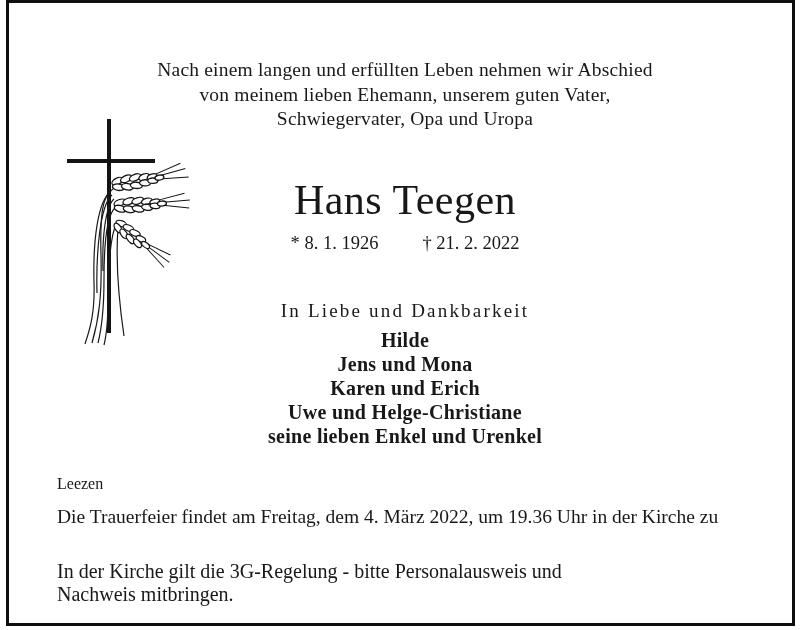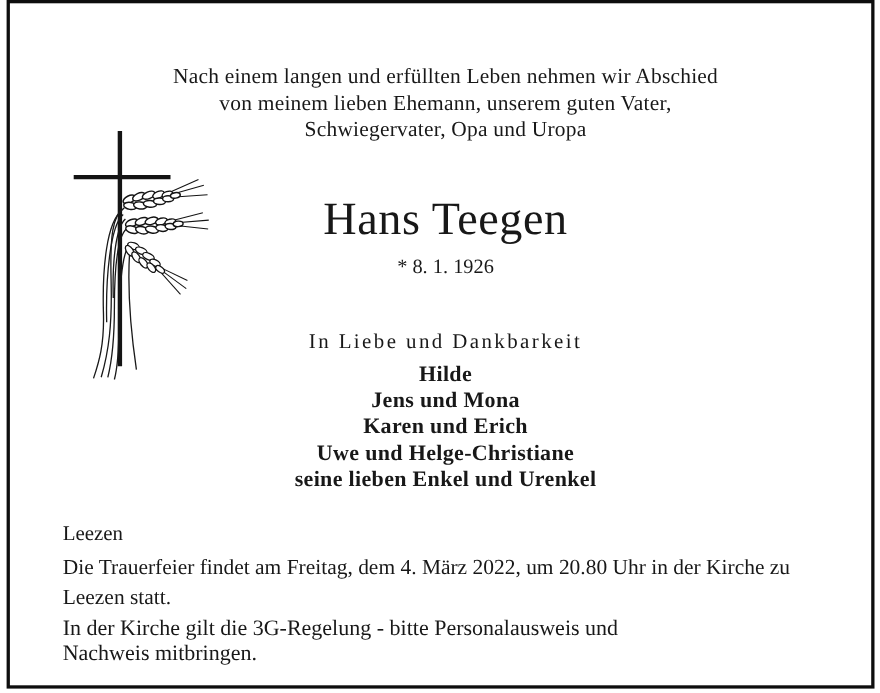--- a/index.html
+++ b/index.html
@@ -62,21 +62,21 @@
     top: 328px;
     font-size: 20px;
     line-height: 24px;
     font-weight: 700;
     letter-spacing: 0.3px;
   }
   .place {
     position: absolute;
     left: 57px;
     top: 475px;
-    font-size: 19px;
+    font-size: 16px;
   }
   .service {
     position: absolute;
     left: 57px;
     top: 504px;
     width: 710px;
     font-size: 19.5px;
     line-height: 26.5px;
   }
   .covid-note {
@@ -168,34 +168,34 @@
   <div class="centered intro">
     <div>Nach einem langen und erfüllten Leben nehmen wir Abschied</div>
     <div>von meinem lieben Ehemann, unserem guten Vater,</div>
     <div>Schwiegervater, Opa und Uropa</div>
   </div>
 
   <div class="centered deceased-name">Hans Teegen</div>
 
   <div class="centered dates">
     <span>* 8. 1. 1926</span>
+    <span>† 21. 2. 2022</span>
   </div>
 
   <div class="centered tribute">In Liebe und Dankbarkeit</div>
 
   <div class="centered mourners">
     <div>Hilde</div>
     <div>Jens und Mona</div>
     <div>Karen und Erich</div>
     <div>Uwe und Helge-Christiane</div>
     <div>seine lieben Enkel und Urenkel</div>
   </div>
 
   <div class="place">Leezen</div>
 
   <div class="service">
-    <div>Die Trauerfeier findet am Freitag, dem 4. März 2022, um 20.80 Uhr in der Kirche zu</div>
-    <div>Leezen statt.</div>
+    <div>Die Trauerfeier findet am Freitag, dem 4. März 2022, um 19.36 Uhr in der Kirche zu</div>
   </div>
 
   <div class="covid-note">In der Kirche gilt die 3G-Regelung - bitte Personalausweis und Nachweis mitbringen.</div>
 
 </div>
 
 </body></html>

